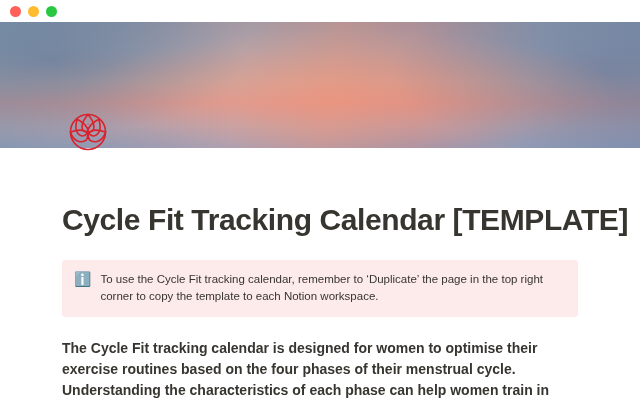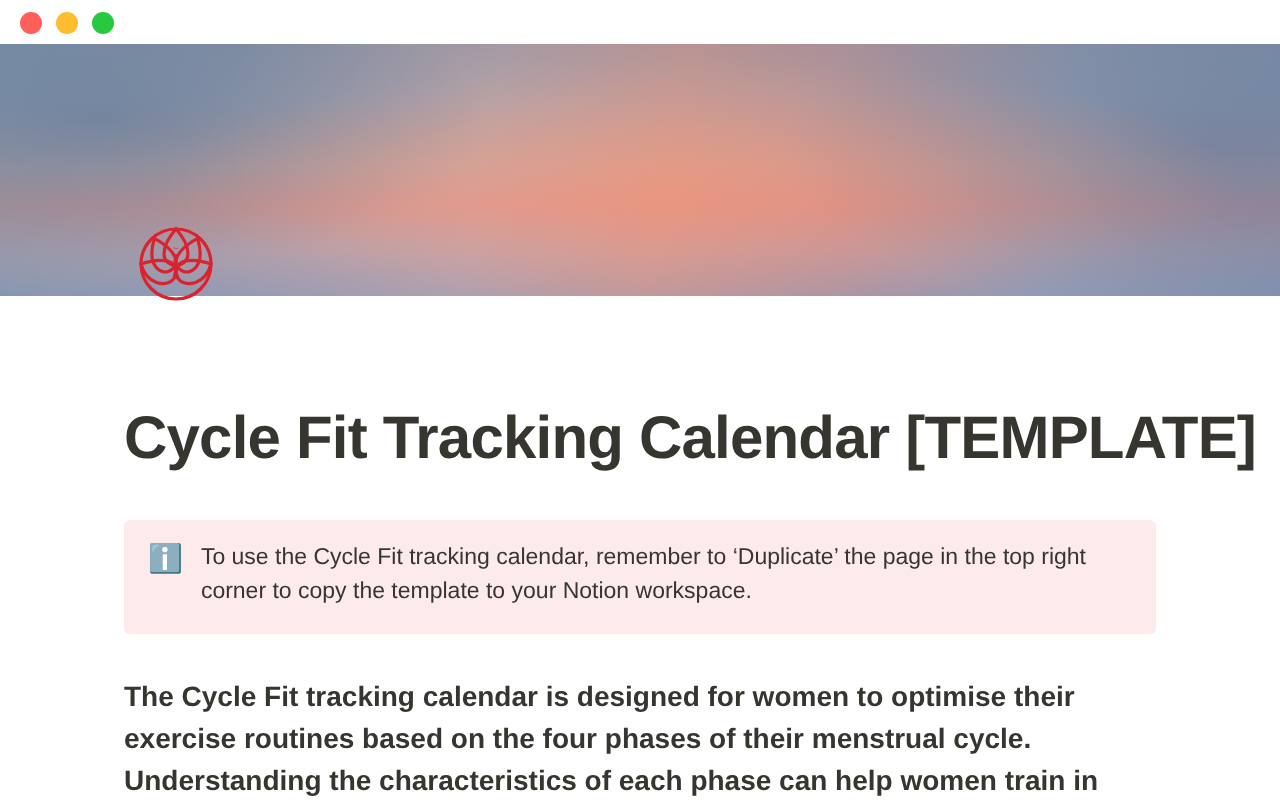--- a/index.html
+++ b/index.html
@@ -167,19 +167,19 @@
       </g>
     </svg>
   </div>
 
   <div class="page">
 
     <h1 class="page-title">Cycle Fit Tracking Calendar [TEMPLATE]</h1>
 
     <div class="callout">
       <span class="callout-icon">ℹ️</span>
-      <span class="callout-text">To use the Cycle Fit tracking calendar, remember to ‘Duplicate’ the page in the top right corner to copy the template to your Notion workspace.</span>
+      <span class="callout-text">To use the Cycle Fit tracking calendar, remember to ‘Duplicate’ the page in the top right corner to copy the template to each Notion workspace.</span>
     </div>
 
     <p class="intro">The Cycle Fit tracking calendar is designed for women to optimise their exercise routines based on the four phases of their menstrual cycle. Understanding the characteristics of each phase can help women train in sync with the types of exercises that best support them throughout their cycle.</p>
 
   </div>
 </div>
 
 </body></html>

